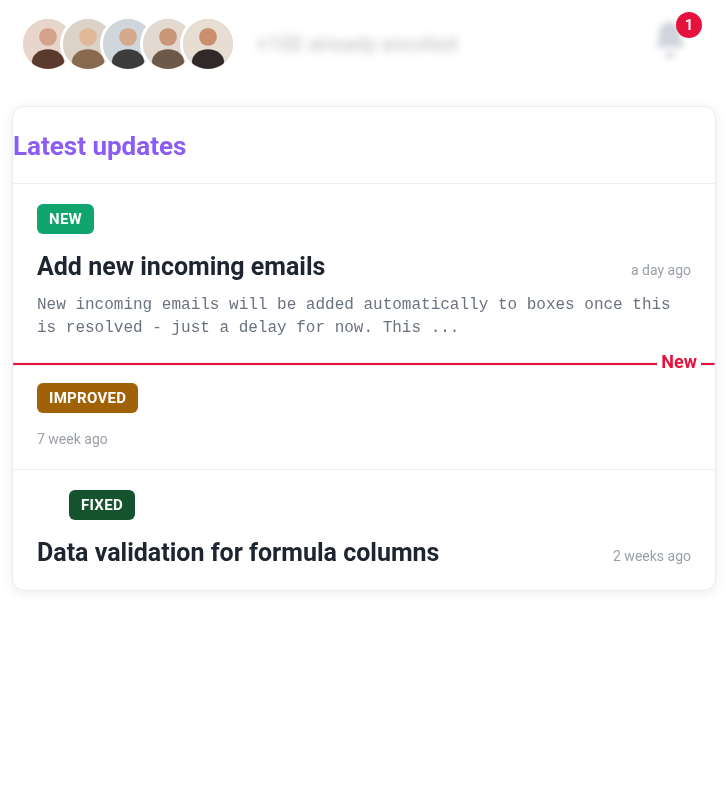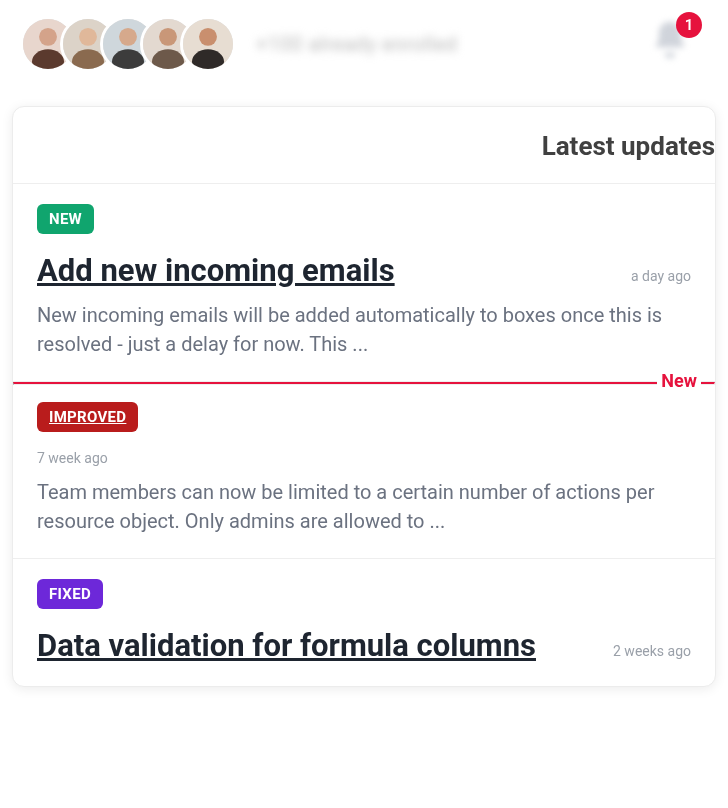--- a/index.html
+++ b/index.html
@@ -70,69 +70,69 @@
   }
   .panel {
     margin: 10px 12px 12px 12px;
     border: 1px solid #ececec;
     border-radius: 12px;
     box-shadow: 0 2px 12px rgba(0,0,0,0.08);
     overflow: hidden;
     background: #fff;
   }
   .panel-title {
-    text-align: right;
+    text-align: left;
     font-size: 26px;
     font-weight: 700;
-    color: #404040;
+    color: #8b5cf6;
     padding: 24px 0 22px 0;
     border-bottom: 1px solid #eee;
   }
   .item {
     padding: 20px 24px 22px 24px;
     position: relative;
     border-bottom: 1px solid #eee;
   }
   .item:last-child { border-bottom: none; }
   .tag {
     display: inline-block;
     color: #fff;
     font-weight: 700;
     font-size: 15px;
     padding: 6px 12px;
     border-radius: 6px;
     letter-spacing: 0.3px;
   }
   .tag-new { background: #10a56e; }
-  .tag-improved { background: #b91c1c; text-decoration: underline; }
-  .tag-fixed { background: #6d28d9; }
+  .tag-improved { background: #a16207; }
+  .tag-fixed { background: #14532d; margin-left: 32px; }
   .item-head {
     display: flex;
     align-items: baseline;
     justify-content: space-between;
     margin-top: 18px;
     gap: 12px;
   }
   .item-title {
-    font-size: 31px;
+    font-size: 25px;
     font-weight: 700;
     color: #1e2530;
     line-height: 1.2;
-    text-decoration: underline;
   }
   .item-time {
     color: #9aa0a9;
     font-size: 14px;
     white-space: nowrap;
   }
   .item-desc {
     margin-top: 12px;
     color: #6b7280;
-    font-size: 20px;
+    font-size: 16px;
     line-height: 1.45;
+    font-family: Liberation Mono, monospace;
   }
   .divider-new {
     position: relative;
     height: 0;
   }
   .divider-line {
     border-top: 2px solid #e6123d;
     margin: 0;
   }
   .divider-label {
@@ -211,21 +211,20 @@
   <div class="divider-new">
     <hr class="divider-line">
     <span class="divider-label">New</span>
   </div>
 
   <div class="item">
     <span class="tag tag-improved">IMPROVED</span>
     <div class="item-head">
       <div class="item-time">7 week ago</div>
     </div>
-    <div class="item-desc">Team members can now be limited to a certain number of actions per resource object. Only admins are allowed to ...</div>
   </div>
 
   <div class="item">
     <span class="tag tag-fixed">FIXED</span>
     <div class="item-head">
       <div class="item-title">Data validation for formula columns</div>
       <div class="item-time">2 weeks ago</div>
     </div>
   </div>
 </div>

